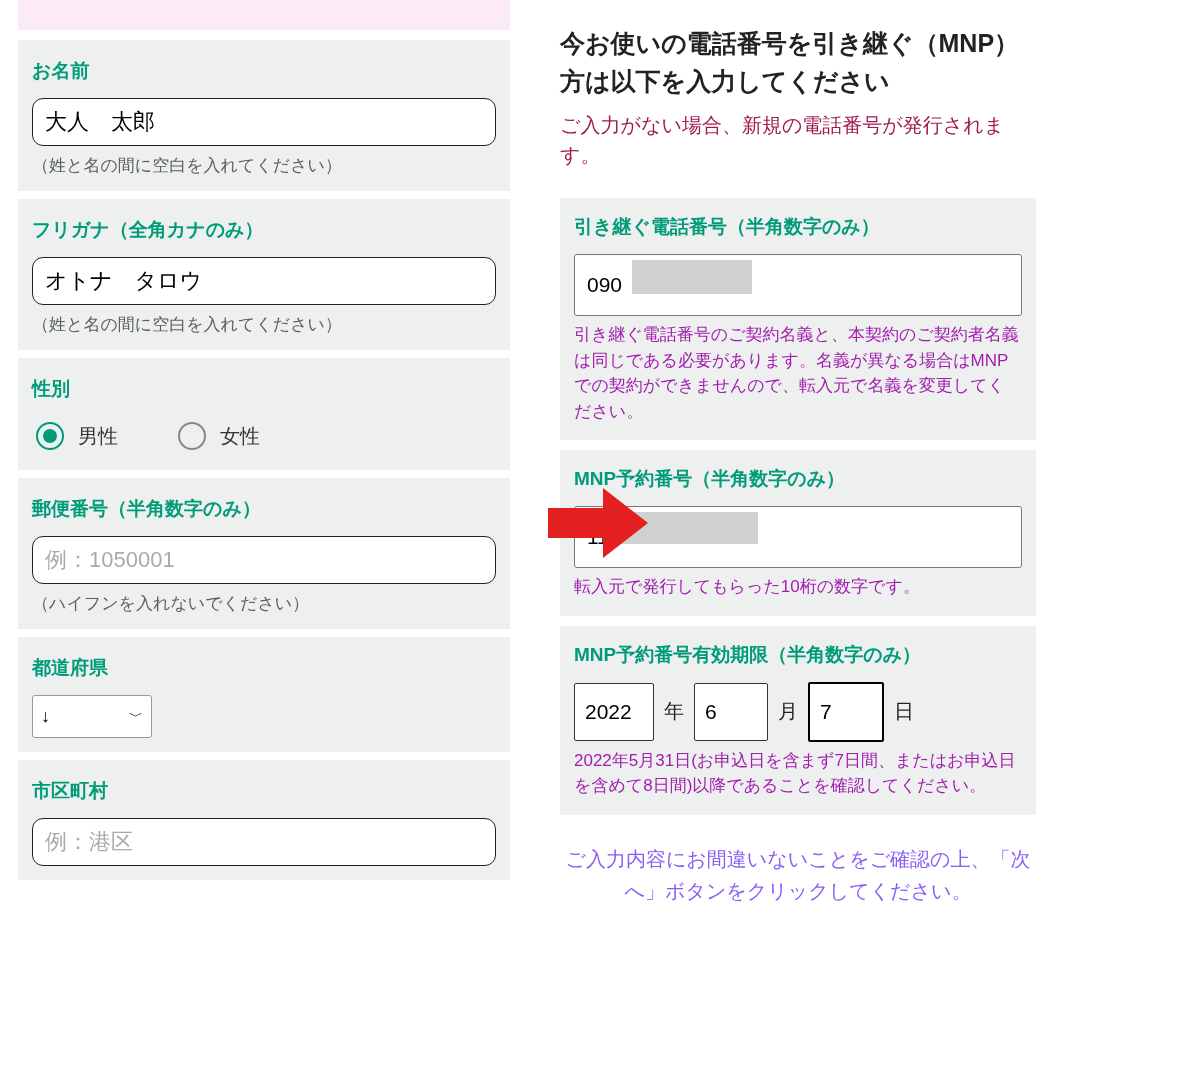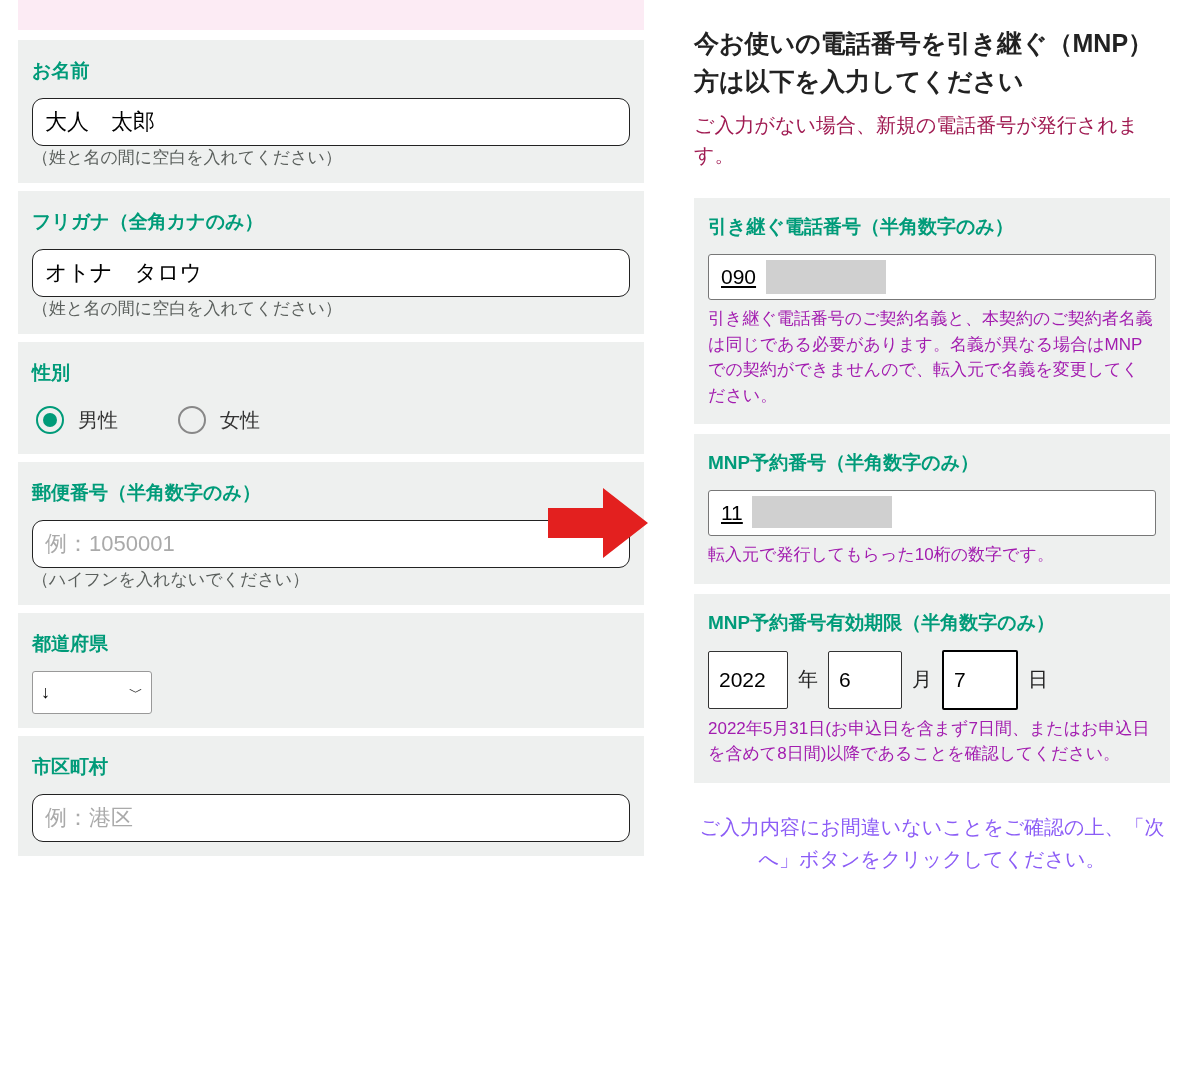--- a/index.html
+++ b/index.html
@@ -8,21 +8,21 @@
       height: 1067px;
       font-family: "Hiragino Kaku Gothic Pro", "Meiryo", sans-serif;
       background: #fff;
       position: relative;
     }
     .columns {
       display: flex;
       gap: 50px;
       padding: 0 18px;
     }
-    .left-col { width: 626px; }
+    .left-col { width: 492px; }
     .right-col { width: 476px; padding-top: 25px; }
 
     .pink-bar {
       background: #fcebf4;
       height: 30px;
       margin-bottom: 10px;
     }
 
     .section {
       background: #eef0ef;
@@ -40,20 +40,21 @@
       font-size: 22px;
       padding: 10px 12px;
       border: 1.5px solid #222;
       border-radius: 11px;
       background: #fff;
     }
     .text-input::placeholder { color: #aaa; }
     .helper {
       color: #5a5f5c;
       font-size: 17px;
+      margin-top: 8px;
     }
     .helper-dark {
       color: #a21caf;
       font-size: 17px;
       margin-top: 6px;
       line-height: 1.5;
     }
     .radio-row {
       display: flex;
       gap: 60px;
@@ -111,25 +112,24 @@
       padding: 16px 14px 16px 14px;
       margin-bottom: 10px;
     }
     .phone-input-wrap {
       position: relative;
       width: 100%;
     }
     .phone-input {
       width: 100%;
       font-size: 21px;
-      padding: 10px 12px;
+      padding: 18px 12px;
       border: 1.5px solid #777;
       border-radius: 3px;
       background: #fff;
-      text-decoration: underline;
     }
     .mask-block {
       position: absolute;
       left: 58px; top: 6px;
       width: 120px; height: 34px;
       background: #d0d0d0;
     }
     .mask-block-2 {
       position: absolute;
       left: 44px; top: 6px;

